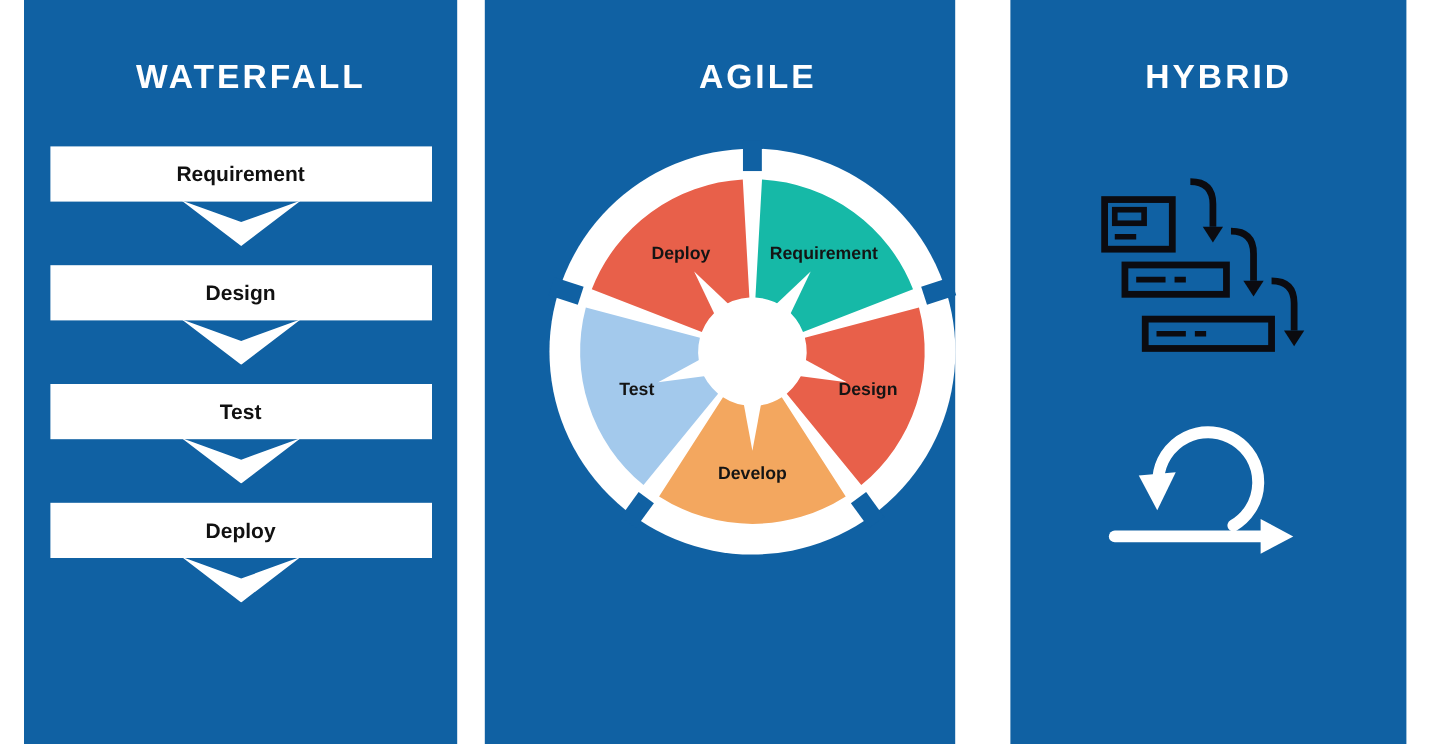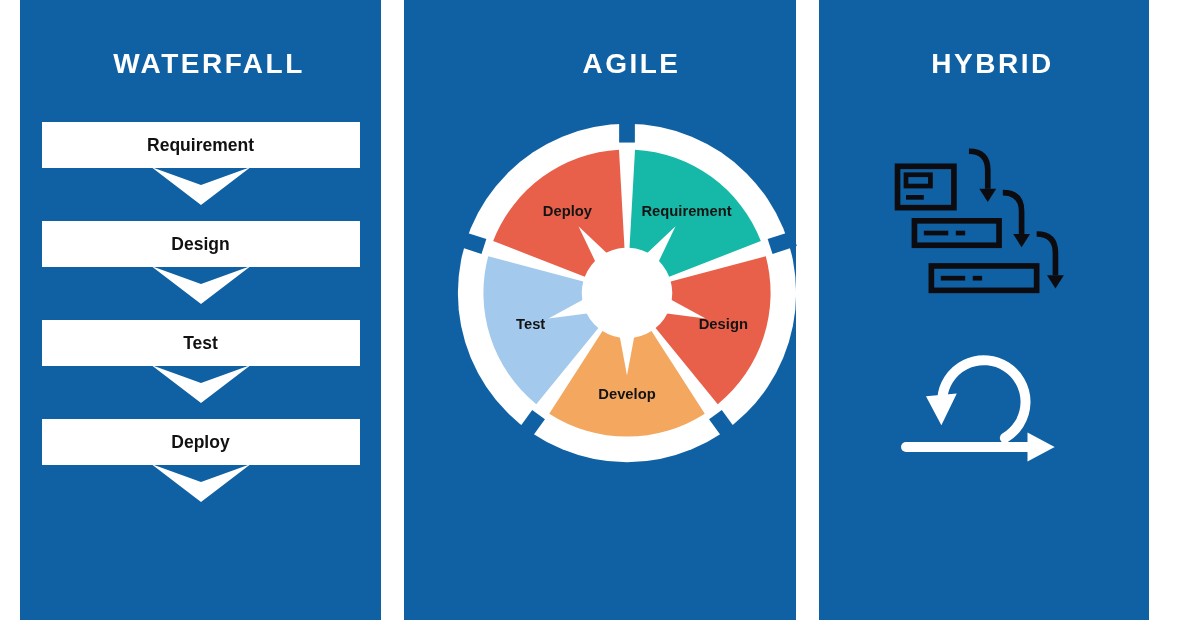--- a/index.html
+++ b/index.html
@@ -10,21 +10,21 @@
     font-family: "Liberation Sans", "DejaVu Sans", sans-serif;
     position: relative; overflow: hidden;
   }
   .panel {
     position: absolute; top: 0; height: 620px;
     background: #1061a3;
     display: flex; flex-direction: column; align-items: center;
   }
   .panel-waterfall { left: 20px;  width: 361px; }
   .panel-agile     { left: 404px; width: 392px; padding-left: 46px; }
-  .panel-hybrid    { left: 819px; width: 330px; gap: 12px; }
+  .panel-hybrid    { left: 842px; width: 330px; gap: 12px; }
 
   .panel-title {
     color: #ffffff;
     font-size: 28px; font-weight: 700;
     letter-spacing: 2.5px;
     margin: 48px 0 0 17px;
     text-align: center;
   }
 
   .wf-steps { margin-top: 42px; display: flex; flex-direction: column; align-items: center; }

